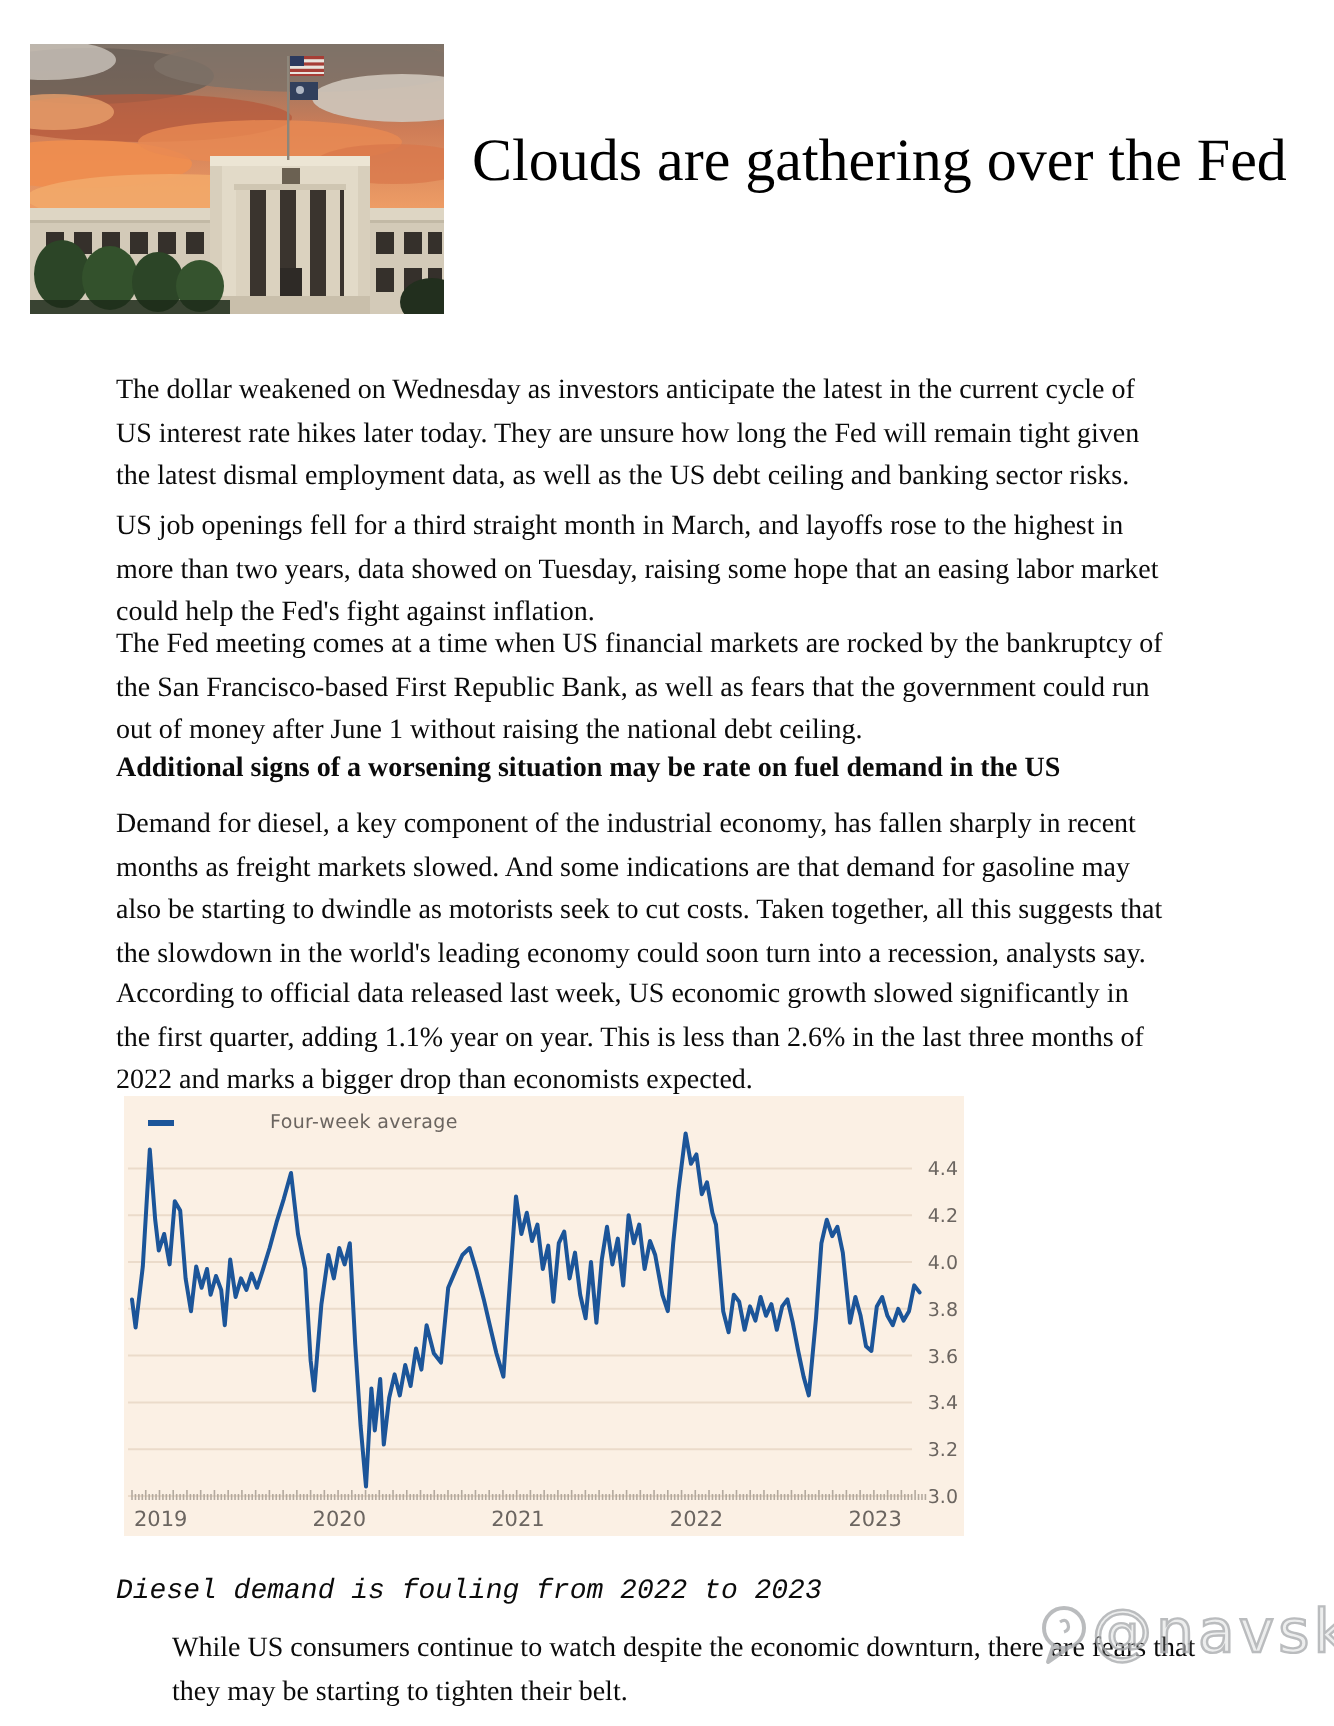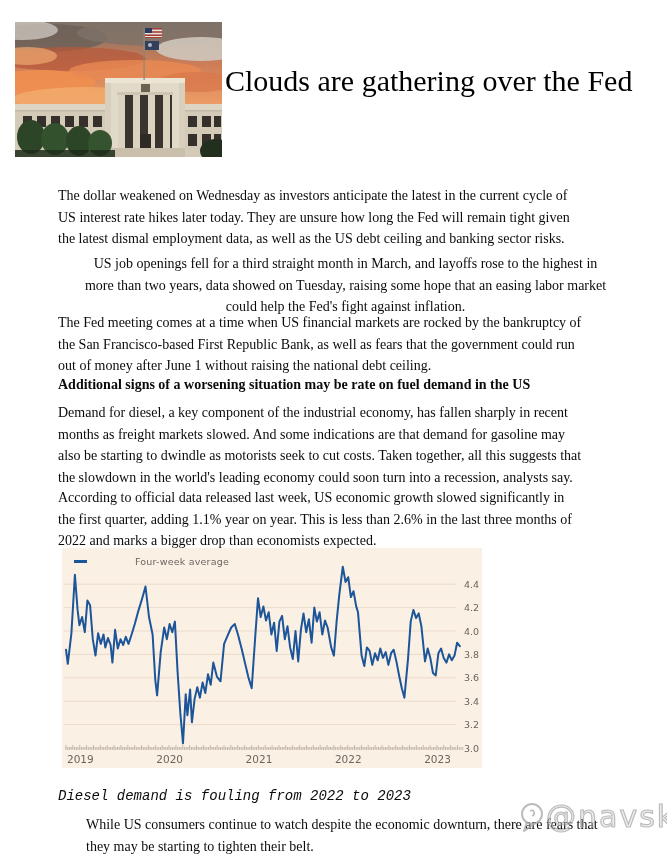--- a/index.html
+++ b/index.html
@@ -4,21 +4,21 @@
 <style>
   html,body{margin:0;padding:0;background:#e9e9e9;}
   .page{
     position:relative;width:667px;height:863px;background:#ffffff;
     margin:0 auto;overflow:hidden;
     font-family:"Liberation Serif", serif;color:#0b0b0b;
   }
   .abs{position:absolute;}
   .photo{left:15px;top:22px;width:207px;height:135px;display:block;}
   .title{
-    left:225px;top:64px;width:420px;margin:0;
+    left:236px;top:64px;width:420px;margin:0;
     font-size:30px;font-weight:400;line-height:1.1;color:#000;
     font-family:"Liberation Serif", serif;white-space:nowrap;
   }
   .para{
     left:58px;width:575px;margin:0;
     font-size:14px;line-height:21.7px;white-space:pre-line;
   }
   .heading{font-weight:700;}
   .caption{font-style:italic;font-family:Liberation Mono, monospace;}
   .chart{
@@ -130,21 +130,21 @@
       <rect x="0" y="128" width="100" height="7" fill="#1d2b1a" opacity="0.85"></rect>
       <ellipse cx="201" cy="129" rx="16" ry="12" fill="#222f1e"></ellipse>
     </g>
   </svg>
 
   <h1 class="abs title">Clouds are gathering over the Fed</h1>
 
   <p class="abs para" style="top:185px;">The dollar weakened on Wednesday as investors anticipate the latest in the current cycle of
 US interest rate hikes later today. They are unsure how long the Fed will remain tight given
 the latest dismal employment data, as well as the US debt ceiling and banking sector risks.</p>
-  <p class="abs para" style="top:253px;text-align:center;">US job openings fell for a third straight month in March, and layoffs rose to the highest in
+  <p class="abs para" style="top:253px;">US job openings fell for a third straight month in March, and layoffs rose to the highest in
 more than two years, data showed on Tuesday, raising some hope that an easing labor market
 could help the Fed's fight against inflation.</p>
   <p class="abs para" style="top:312px;">The Fed meeting comes at a time when US financial markets are rocked by the bankruptcy of
 the San Francisco-based First Republic Bank, as well as fears that the government could run
 out of money after June 1 without raising the national debt ceiling.</p>
   <p class="abs para heading" style="top:374px;">Additional signs of a worsening situation may be rate on fuel demand in the US</p>
   <p class="abs para" style="top:402px;">Demand for diesel, a key component of the industrial economy, has fallen sharply in recent
 months as freight markets slowed. And some indications are that demand for gasoline may
 also be starting to dwindle as motorists seek to cut costs. Taken together, all this suggests that
 the slowdown in the world's leading economy could soon turn into a recession, analysts say.</p>

